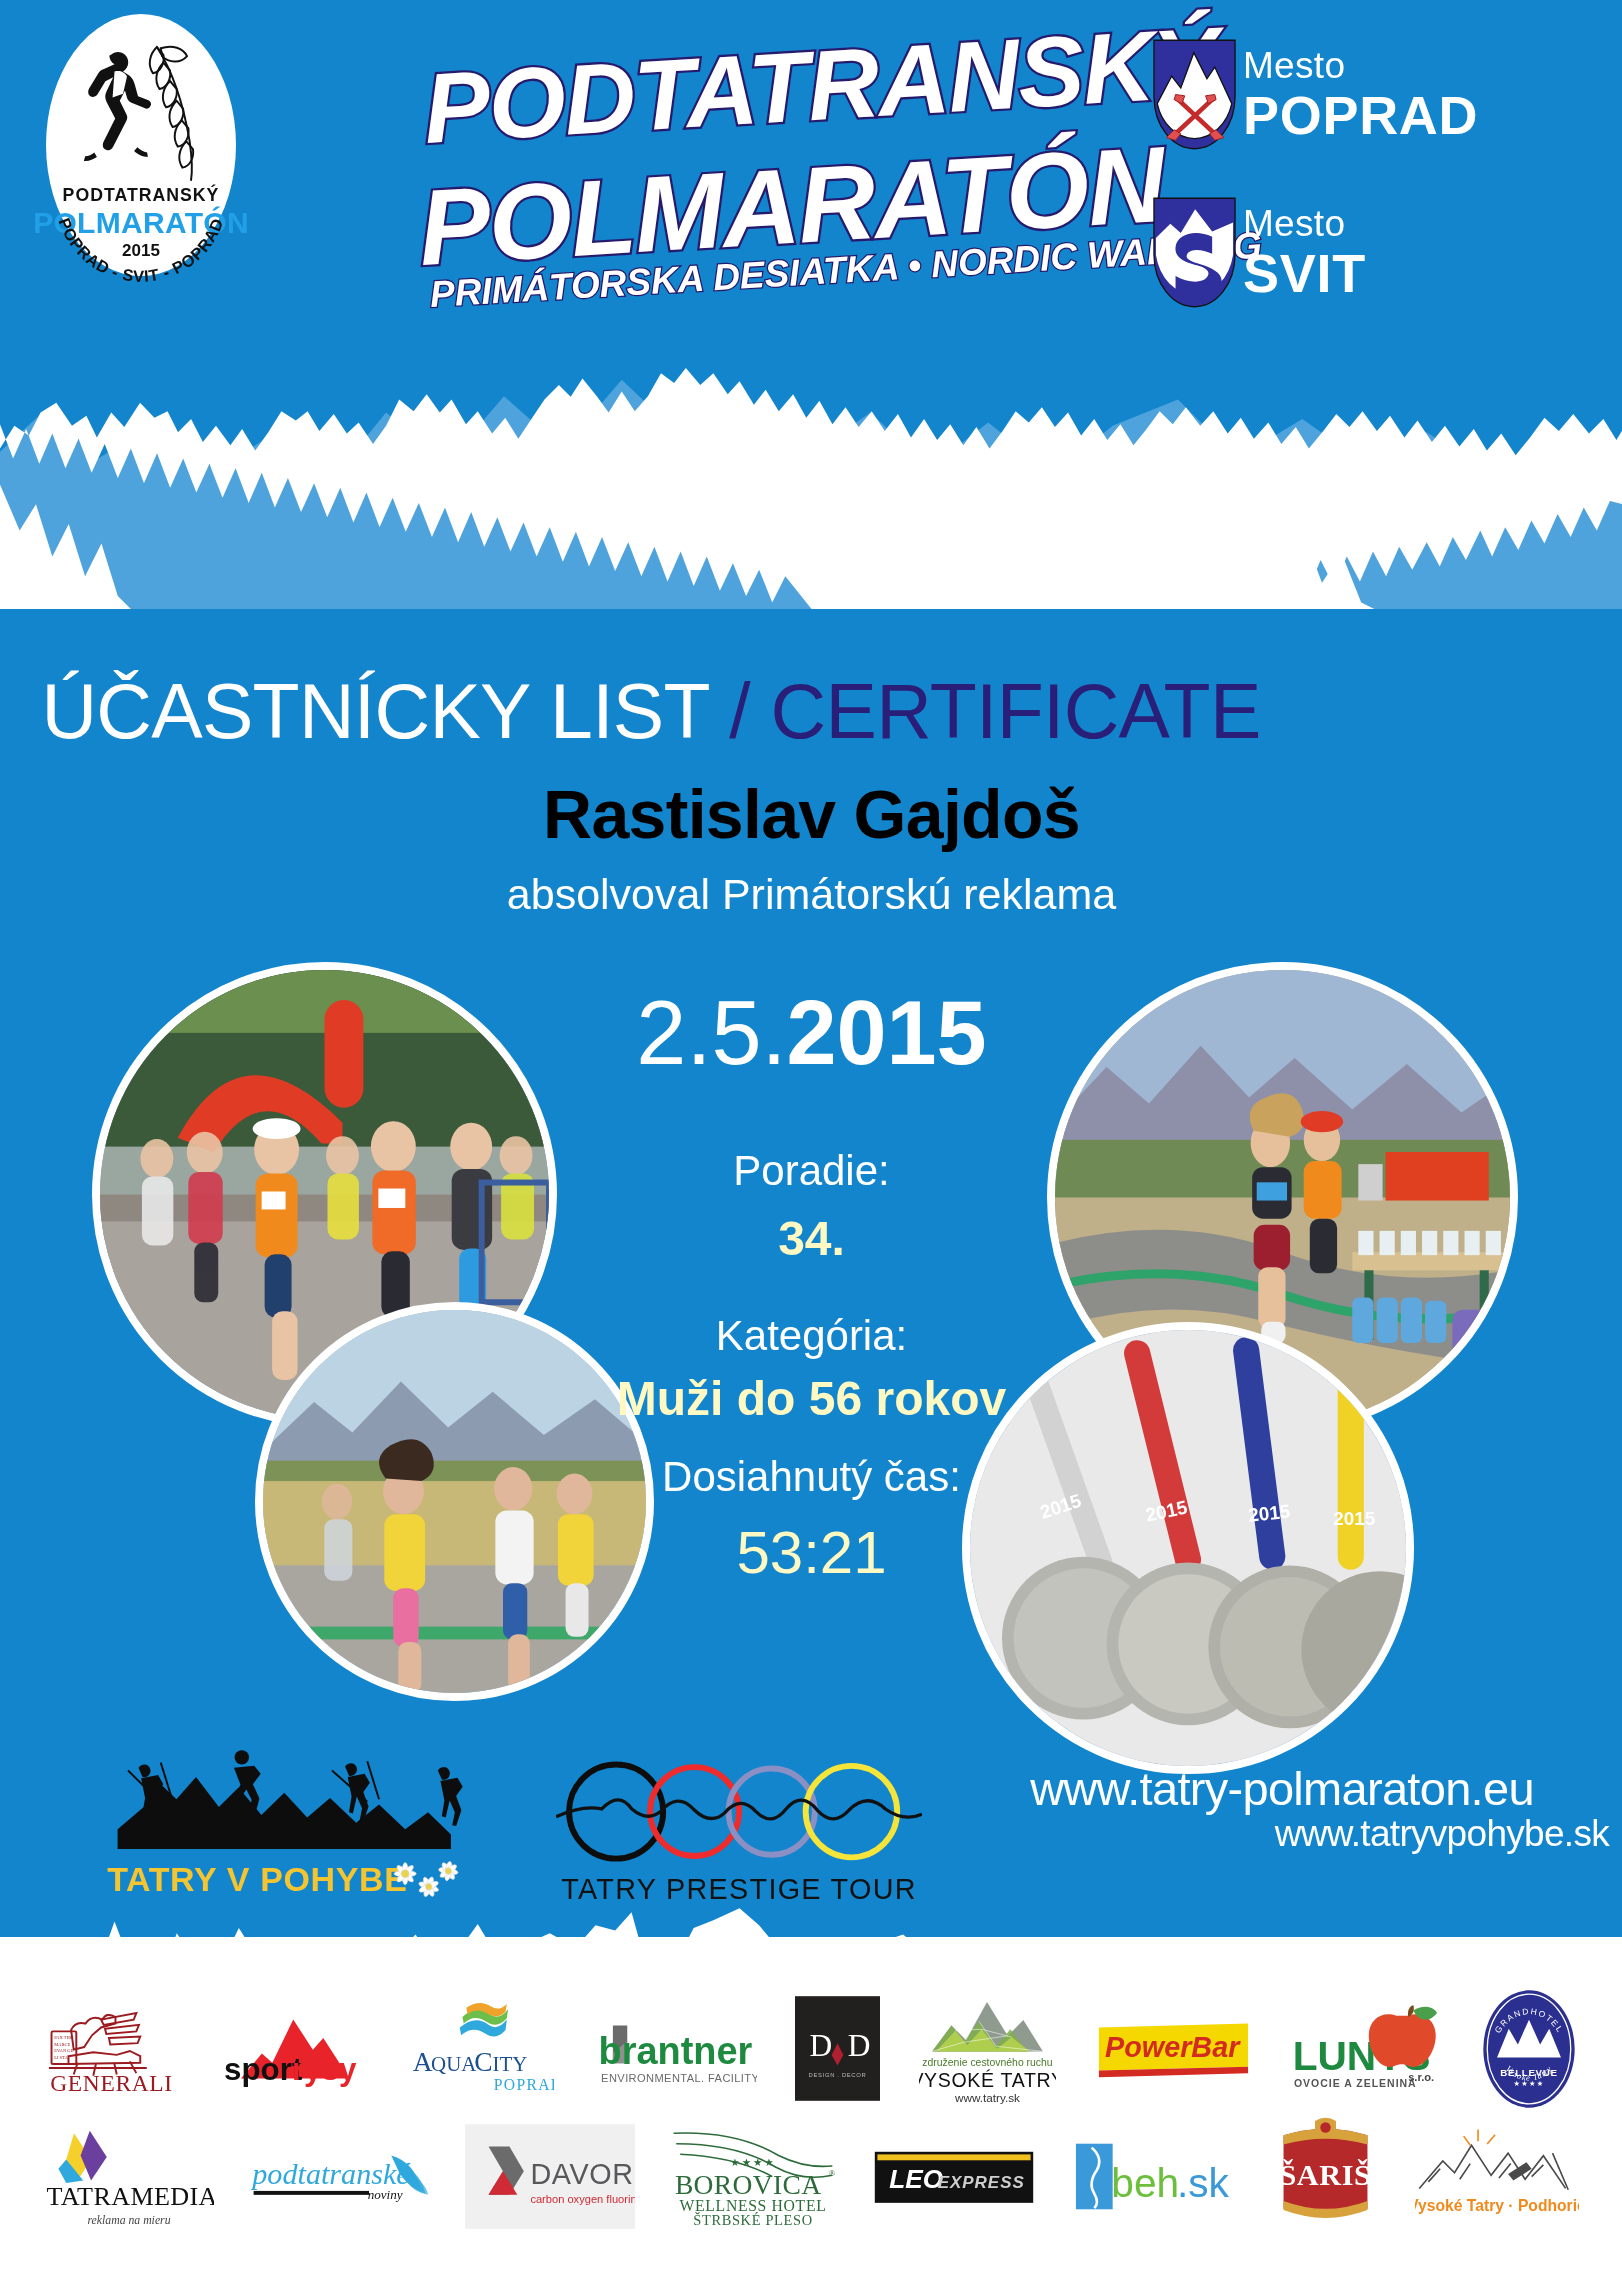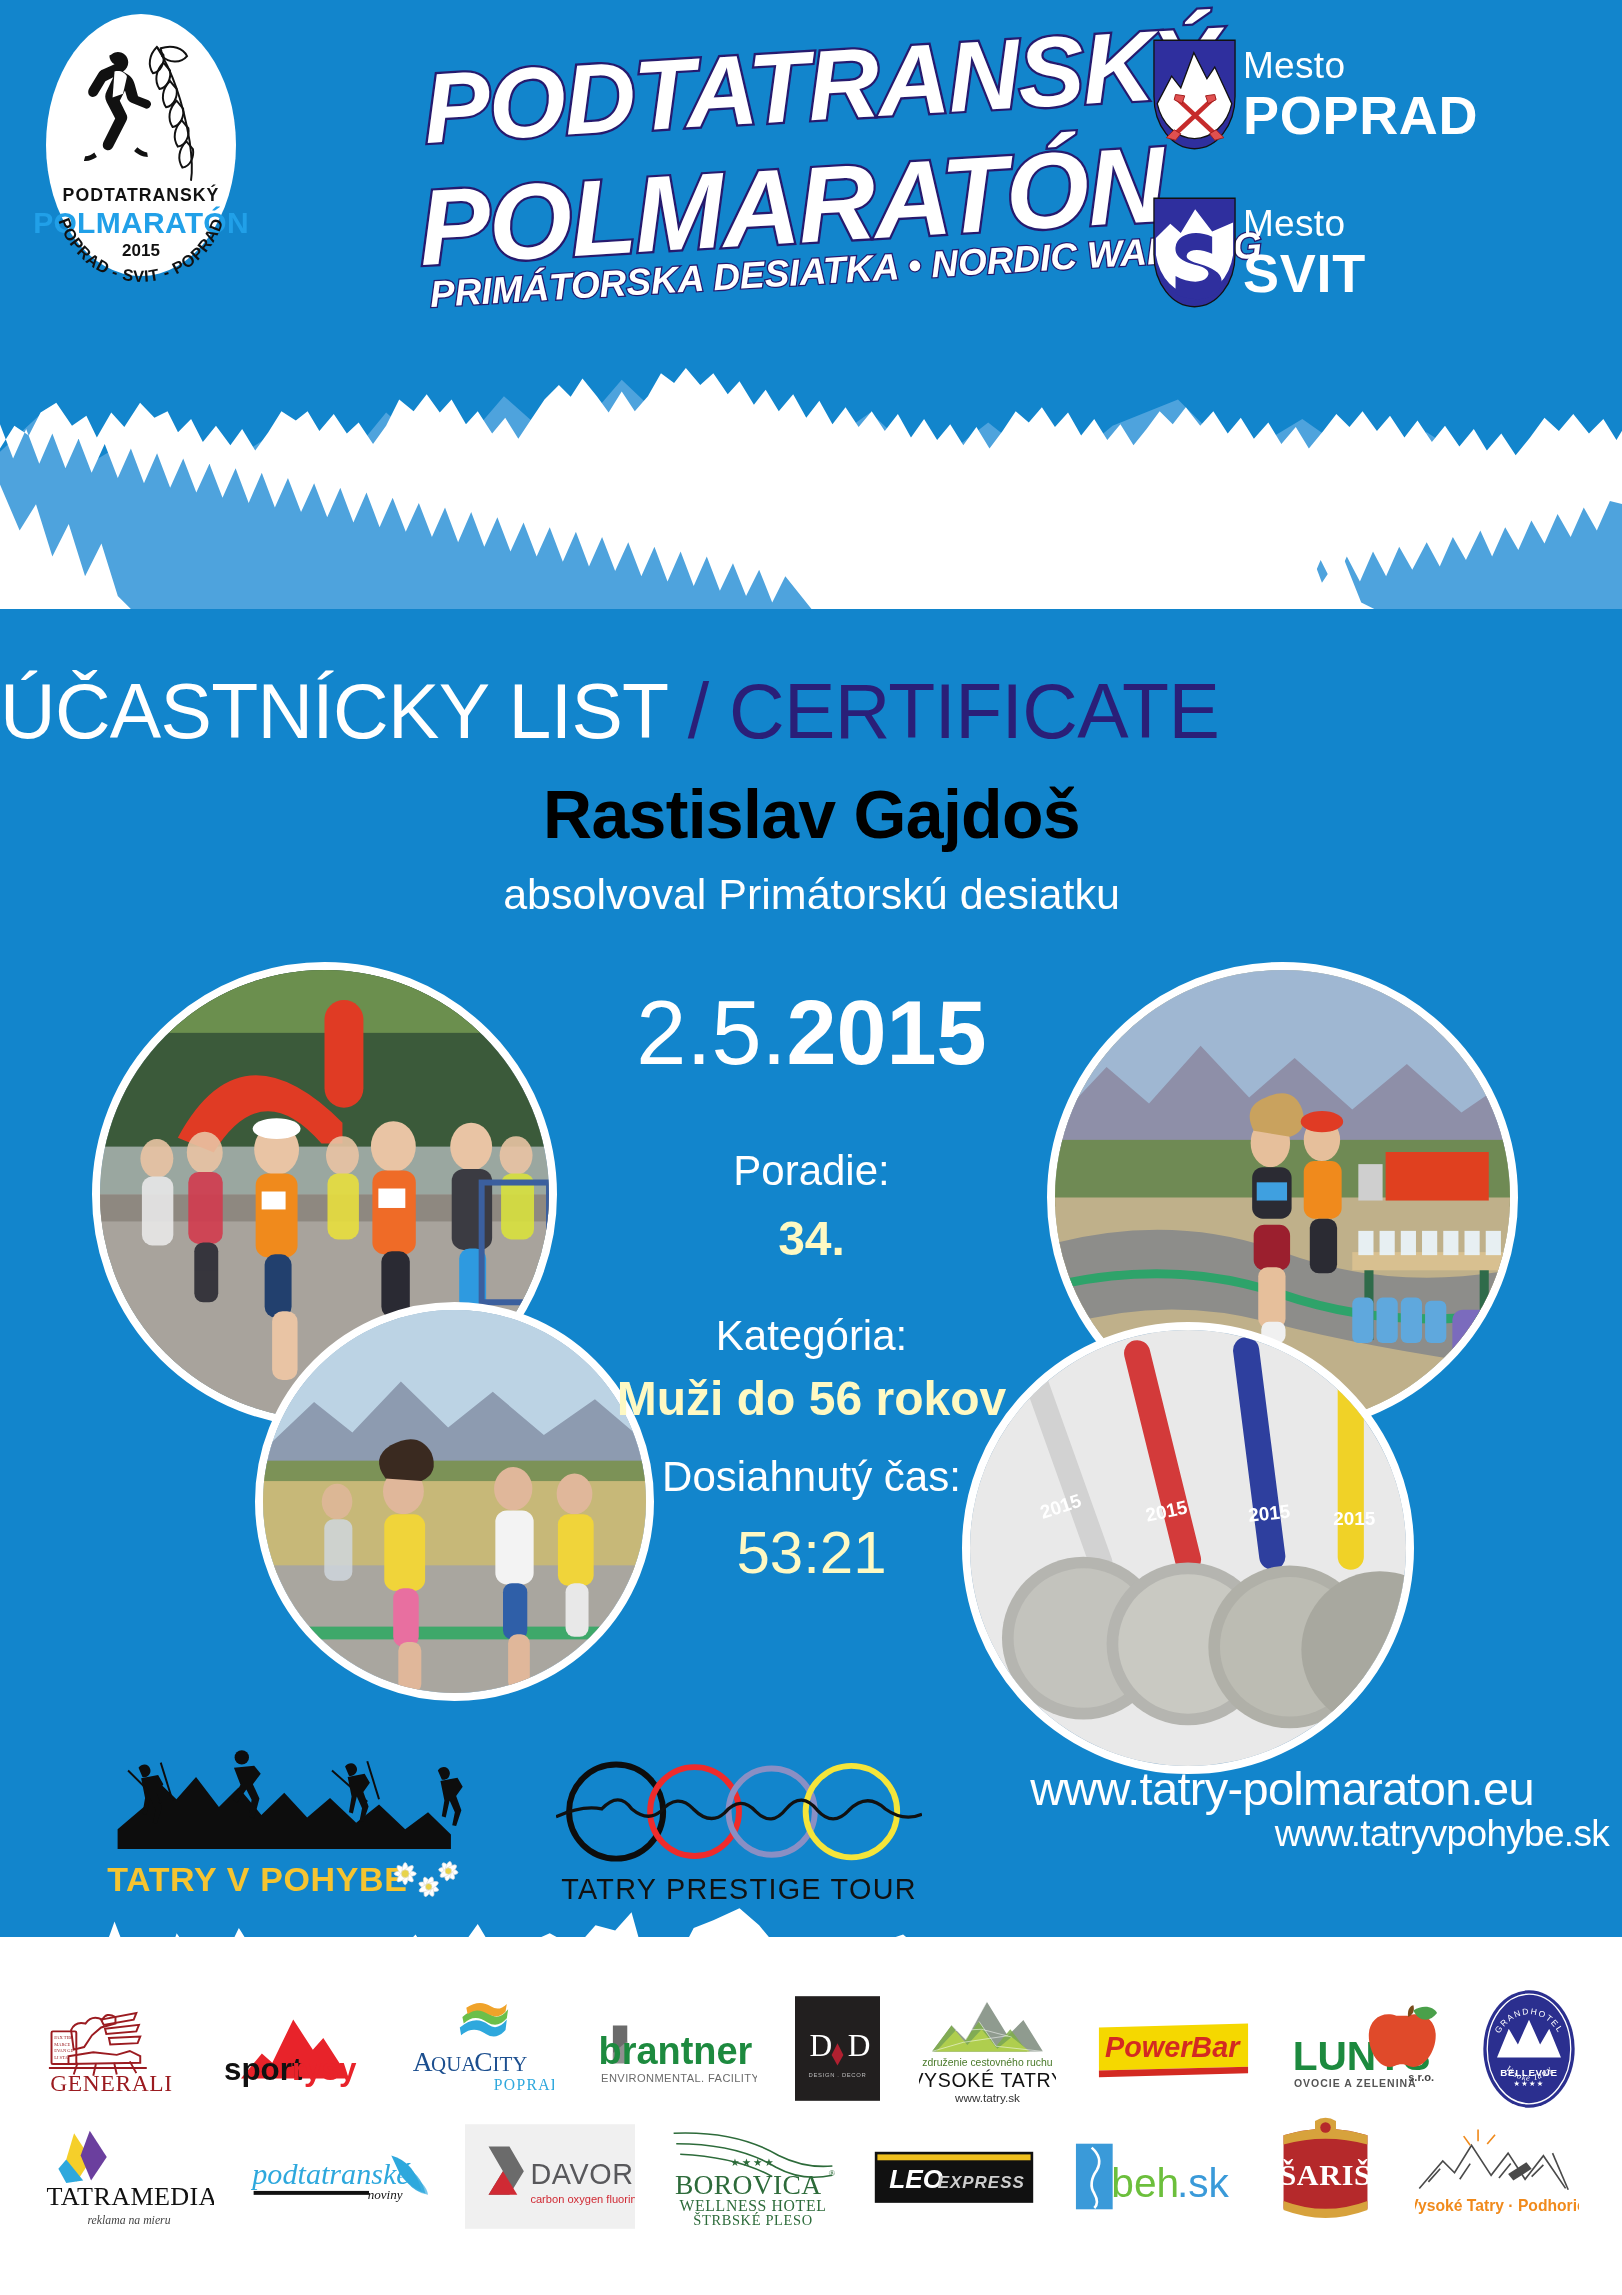--- a/index.html
+++ b/index.html
@@ -44,21 +44,21 @@
   .crest{width:85px;height:113px;flex:0 0 auto;}
   .city-txt{display:flex;flex-direction:column;line-height:1;}
   .city-small{color:#fff;font-size:37px;font-weight:400;letter-spacing:0.3px;}
   .city-big{color:#fff;font-size:54px;font-weight:800;letter-spacing:0.7px;margin-top:3.9px;}
 
   
   .mtn-band{position:absolute;left:0;top:334px;width:1623px;height:275px;}
 
   
   .cert-head{
-    position:absolute;left:0;top:667px;width:1302px;text-align:left;
+    position:absolute;left:0;top:667px;width:1302px;text-align:center;
     font-size:77px;font-weight:400;letter-spacing:-0.7px;white-space:nowrap;
   }
   .cert-sk{color:#fff;}
   .cert-sep{color:#2a1f78;}
   .cert-en{color:#2a1f78;}
 
   .runner-name{
     position:absolute;left:0;top:775px;width:1623px;text-align:center;
     color:#000;font-size:68px;font-weight:700;letter-spacing:-0.7px;
   }
@@ -194,21 +194,21 @@
     <path fill="#ffffff" d="M0 175 L22 140 L44 155 L62 120 L86 105 L110 140 L132 125 L148 158 L170 120 L190 142 L214 105 L236 128 L256 118 L272 150 L292 130 L310 165 L330 140 L352 170 L370 145 L390 178 L410 150 L430 118 L452 132 L470 118 L488 148 L510 122 L530 152 L548 135 L570 168 L590 140 L610 100 L632 118 L652 92 L672 120 L690 100 L712 138 L730 118 L752 152 L772 128 L792 160 L812 130 L832 100 L854 78 L872 96 L890 68 L912 95 L930 120 L950 88 L970 118 L990 95 L1010 60 L1030 75 L1048 52 L1070 78 L1090 60 L1112 92 L1130 72 L1152 108 L1170 85 L1190 118 L1212 92 L1232 128 L1252 102 L1272 138 L1292 112 L1312 142 L1332 118 L1352 148 L1372 122 L1392 158 L1412 130 L1432 162 L1452 138 L1472 170 L1492 142 L1512 175 L1532 148 L1552 118 L1572 135 L1592 112 L1612 142 L1632 120 L1652 155 L1672 130 L1692 162 L1712 138 L1732 170 L1752 145 L1772 118 L1792 138 L1812 112 L1834 140 L1854 118 L1876 152 L1896 128 L1916 160 L1938 135 L1958 168 L1980 142 L2000 175 L2022 148 L2042 122 L2062 142 L2082 118 L2104 148 L2124 125 L2146 158 L2166 132 L2188 165 L2208 140 L2230 172 L2252 145 L2272 178 L2294 152 L2316 185 L2338 158 L2360 128 L2382 148 L2404 122 L2428 152 L2450 130 L2470 162 L2480 145 L2480 260 L2460 255 L2440 300 L2420 265 L2400 310 L2380 275 L2360 320 L2340 285 L2320 330 L2300 295 L2280 340 L2262 300 L2240 345 L2220 310 L2200 355 L2180 318 L2158 360 L2138 325 L2118 370 L2098 332 L2078 378 L2058 340 L2038 385 L2018 345 L1998 392 L1978 352 L1958 398 L1938 358 L1918 405 L1898 365 L1878 412 L1858 370 L1838 418 L1818 375 L1798 420 L1240 420 L1200 370 L1180 410 L1160 360 L1140 400 L1120 350 L1100 392 L1080 340 L1060 385 L1040 332 L1020 378 L1000 325 L980 370 L960 318 L940 362 L920 310 L900 355 L880 302 L860 348 L840 295 L820 340 L800 288 L780 332 L760 280 L740 325 L720 272 L700 318 L680 265 L660 310 L640 258 L620 302 L600 250 L580 295 L560 242 L540 288 L520 235 L500 280 L480 228 L460 272 L440 220 L420 265 L400 212 L380 258 L360 205 L340 250 L320 198 L300 242 L280 190 L260 235 L240 182 L220 228 L200 175 L180 220 L160 168 L140 212 L120 160 L100 205 L80 152 L60 198 L40 145 L20 190 L0 138 Z"></path>
     <path fill="#ffffff" d="M0 230 L30 300 L55 260 L80 340 L105 290 L130 370 L155 320 L180 400 L200 420 L0 420 Z"></path>
     <path fill="#ffffff" d="M1810 200 L1840 270 L1870 230 L1900 310 L1930 265 L1960 345 L1990 300 L2020 380 L2050 335 L2080 410 L2100 420 L1790 420 Z"></path>
   </svg>
 
   <div class="cert-head">
     <span class="cert-sk">ÚČASTNÍCKY LIST</span><span class="cert-sep"> / </span><span class="cert-en">CERTIFICATE</span>
   </div>
 
   <div class="runner-name">Rastislav Gajdoš</div>
-  <div class="subtitle">absolvoval Primátorskú desiatku</div>
+  <div class="subtitle">absolvoval Primátorskú reklama</div>
 
   <div class="photo ph-a">
     <svg viewBox="0 0 300 300" preserveAspectRatio="xMidYMid slice">
       <rect width="300" height="300" fill="#9aa7a0"></rect>
       <rect width="300" height="118" fill="#3b5a3a"></rect>
       <rect y="0" width="300" height="42" fill="#6b8f4e"></rect>
       <path d="M52 112 q42 -78 110 -10 l0 14 -14 0 q-40 -46 -72 6 Z" fill="#e03b24"></path>
       <rect x="150" y="20" width="26" height="72" rx="13" fill="#e03b24"></rect>
       <rect x="0" y="150" width="300" height="150" fill="#a8a39c"></rect>
       <rect x="0" y="150" width="300" height="18" fill="#8e8880"></rect>

